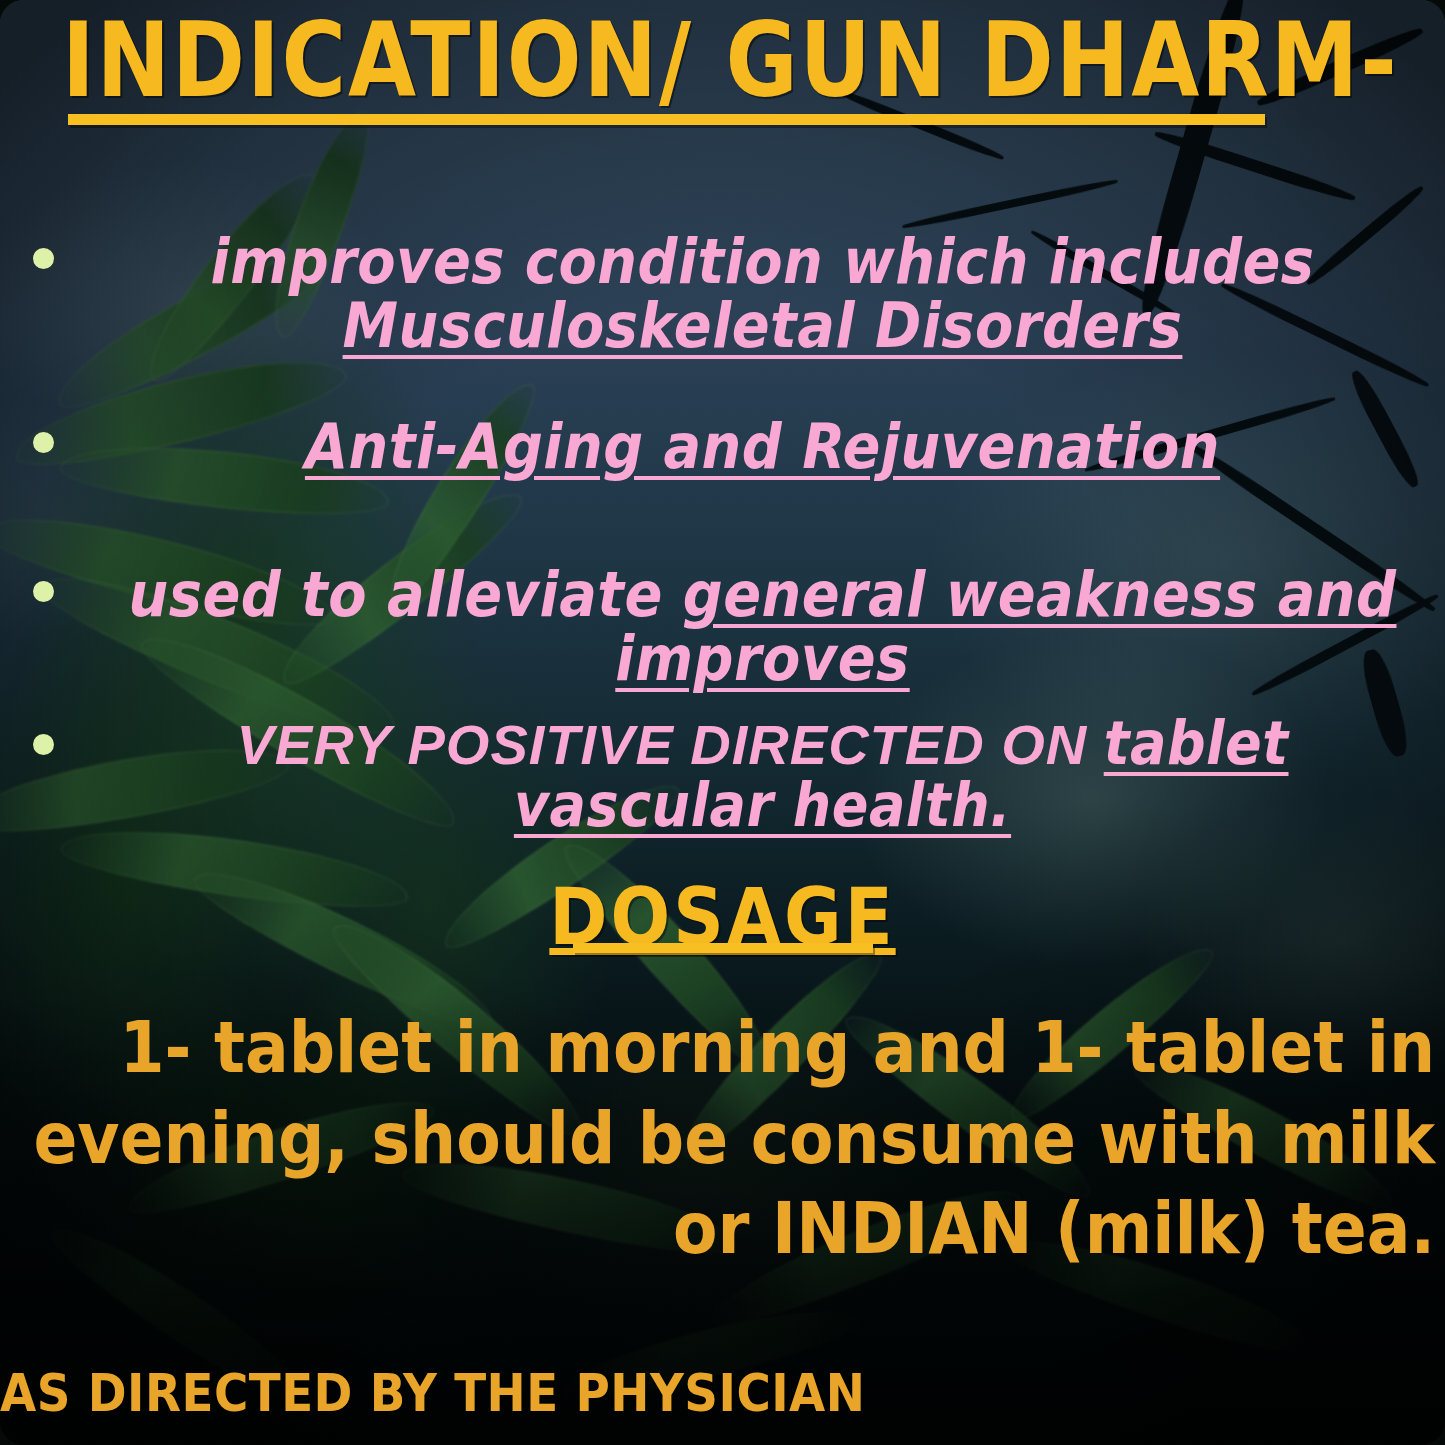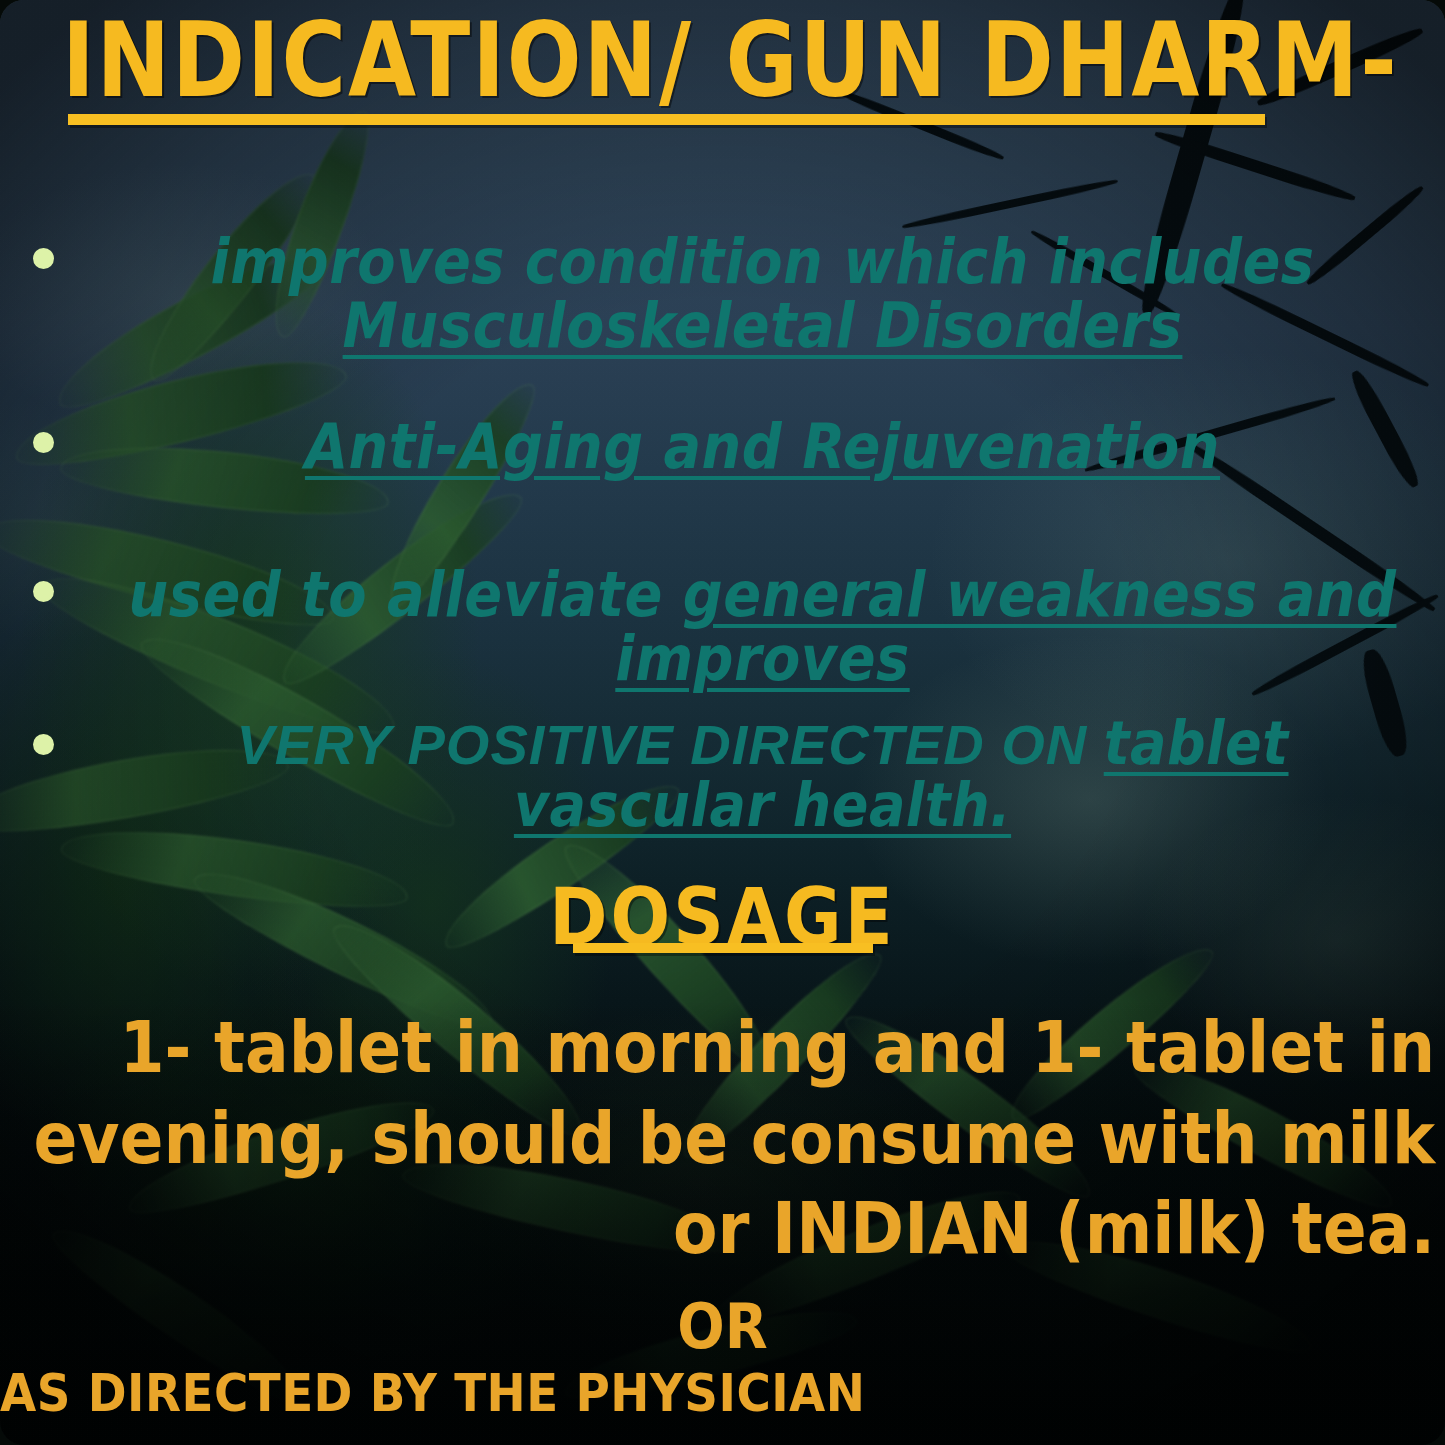--- a/index.html
+++ b/index.html
@@ -141,21 +141,21 @@
     left:33px;
     width:21px; height:21px;
     border-radius:50%;
     background:#ddf2a8;
   }
 
   .bullet-text {
     position:absolute;
     left:100px; right:20px;
     text-align:center;
-    color:#0f766e;
+    color:#f9a8d4;
     font-style:italic;
     font-weight:700;
     line-height:1.04;
   }
 
   
   .b-cond {
     font-family:"Liberation Sans Narrow","DejaVu Sans Condensed","Liberation Sans", sans-serif;
     font-size:62px;
     letter-spacing:.5px;
@@ -178,20 +178,21 @@
   .dosage-head {
     position:absolute;
     left:0; right:0; top:872px;
     text-align:center;
     font-family:"Liberation Sans Narrow","DejaVu Sans Condensed","Liberation Sans", sans-serif;
     font-weight:700;
     font-size:78px;
     letter-spacing:3px;
     color:#f6ba20;
     text-shadow:2px 2px 0 rgba(0,0,0,.40);
+    text-decoration:underline;
   }
   .dosage-rule {
     position:absolute;
     left:573px; top:943px;
     width:300px; height:10px;
     background:#f8bf22;
     box-shadow:2px 3px 0 rgba(0,0,0,.35);
   }
 
   
@@ -313,18 +314,17 @@
         <div class="bullet-text b-wide"><span>VERY POSITIVE DIRECTED ON </span><span class="u soft">tablet vascular health. </span></div>
       </div>
 
     </div>
 
     <div class="dosage-head">DOSAGE</div>
     <div class="dosage-rule"></div>
 
     <div class="dose-body">1- tablet in morning and 1- tablet in evening, should be consume with milk or INDIAN (milk) tea.</div>
 
-    <div class="dose-or">OR</div>
 
     <div class="dose-directed">AS DIRECTED BY THE PHYSICIAN</div>
 
   </div>
 </div>
 
 </body></html>

